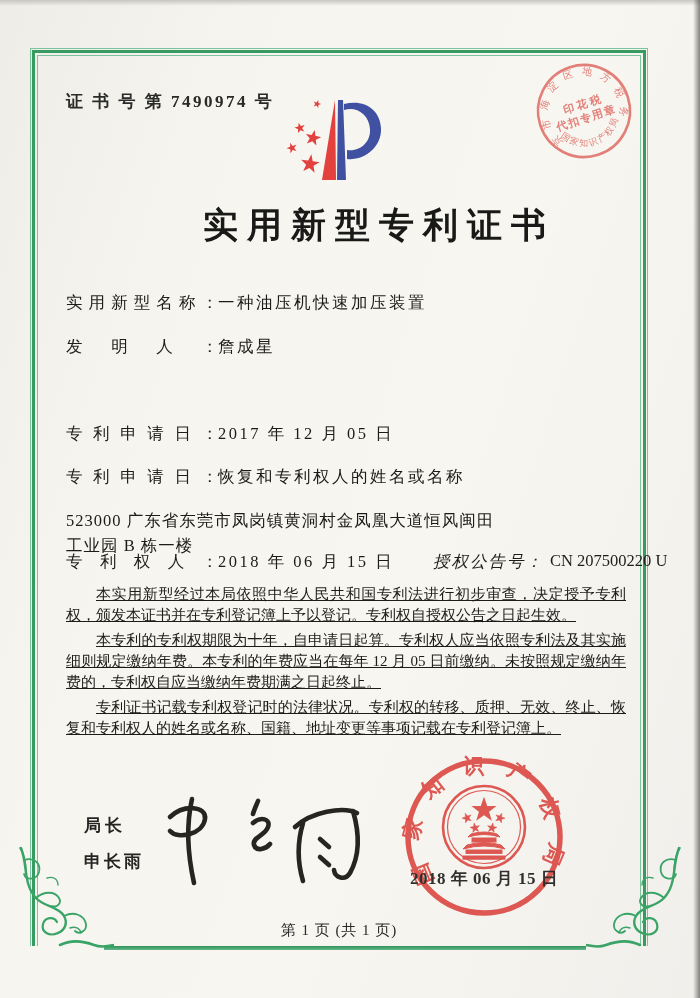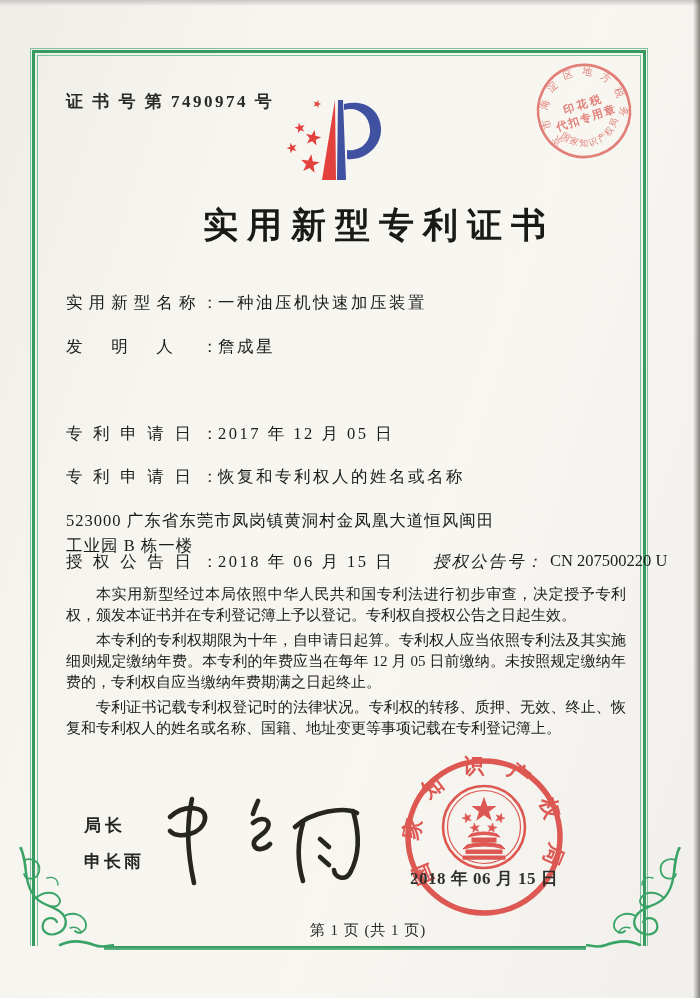--- a/index.html
+++ b/index.html
@@ -34,33 +34,33 @@
   .row{position:absolute;left:66px;width:562px;display:flex;align-items:flex-start;
     font-size:16.5px;}
   .lbl{flex:0 0 152px;text-align-last:justify;letter-spacing:0;color:#1e1e1c;}
   .val{flex:1;letter-spacing:2.5px;color:#1b1b19;}
   .row.addr .val{max-width:444px;letter-spacing:1px;line-height:25px;}
   .pubno{position:absolute;left:367px;top:0;display:flex;white-space:nowrap;}
   .pubno .lbl2{letter-spacing:2px;margin-right:6px;font-style:italic;}
   
   .body-text{position:absolute;left:66px;top:584px;width:560px;font-size:15px;
     line-height:21px;text-align:justify;color:#1c1c1a;}
-  .body-text p{margin:0 0 4px 0;text-indent:2em;}
+  .body-text p{margin:0 0 4px 0;text-indent:2em;text-decoration:underline;}
   
   .signer{position:absolute;left:84px;top:814px;font-size:17px;letter-spacing:4px;
     font-weight:600;color:#242422;}
   .signer .name{display:block;margin-top:13px;letter-spacing:3px;}
   .autograph{position:absolute;left:150px;top:793px;width:220px;height:96px;}
   
   .seal-main{position:absolute;left:400px;top:753px;width:168px;height:168px;opacity:.92;}
   .seal-tax{position:absolute;left:534px;top:61px;width:100px;height:100px;
     transform:rotate(-18deg);opacity:.85;}
   
   .footer{position:absolute;left:30px;width:618px;top:921px;text-align:center;
-    font-size:15px;letter-spacing:1px;color:#2a2a28;padding-left:29px;}
+    font-size:15px;letter-spacing:1px;color:#2a2a28;}
 </style>
 </head>
 <body>
 
 <div class="sheet">
 
   <div class="scan-top"></div>
 
   <div class="frame"></div>
   <div class="bottom-rule"></div>
@@ -123,21 +123,21 @@
     <span class="val">2017 年 12 月 05 日</span>
   </div>
   <div class="row" style="top:466px">
     <span class="lbl">专利申请日：</span>
     <span class="val">恢复和专利权人的姓名或名称</span>
   </div>
   <div class="row addr" style="top:508px">
     <span class="val">523000 广东省东莞市凤岗镇黄洞村金凤凰大道恒风闽田工业园 B 栋一楼</span>
   </div>
   <div class="row" style="top:551px">
-    <span class="lbl">授权公告日：</span>
+    <span class="lbl">专利权人：</span>
     <span class="val">2018 年 06 月 15 日</span>
     <span class="pubno">
       <span class="lbl2">授权公告号：</span>
       <span>CN 207500220 U</span>
     </span>
   </div>
 
   <div class="body-text">
     <p>本实用新型经过本局依照中华人民共和国专利法进行初步审查，决定授予专利权，颁发本证书并在专利登记簿上予以登记。专利权自授权公告之日起生效。</p>
     <p>本专利的专利权期限为十年，自申请日起算。专利权人应当依照专利法及其实施细则规定缴纳年费。本专利的年费应当在每年 12 月 05 日前缴纳。未按照规定缴纳年费的，专利权自应当缴纳年费期满之日起终止。</p>

